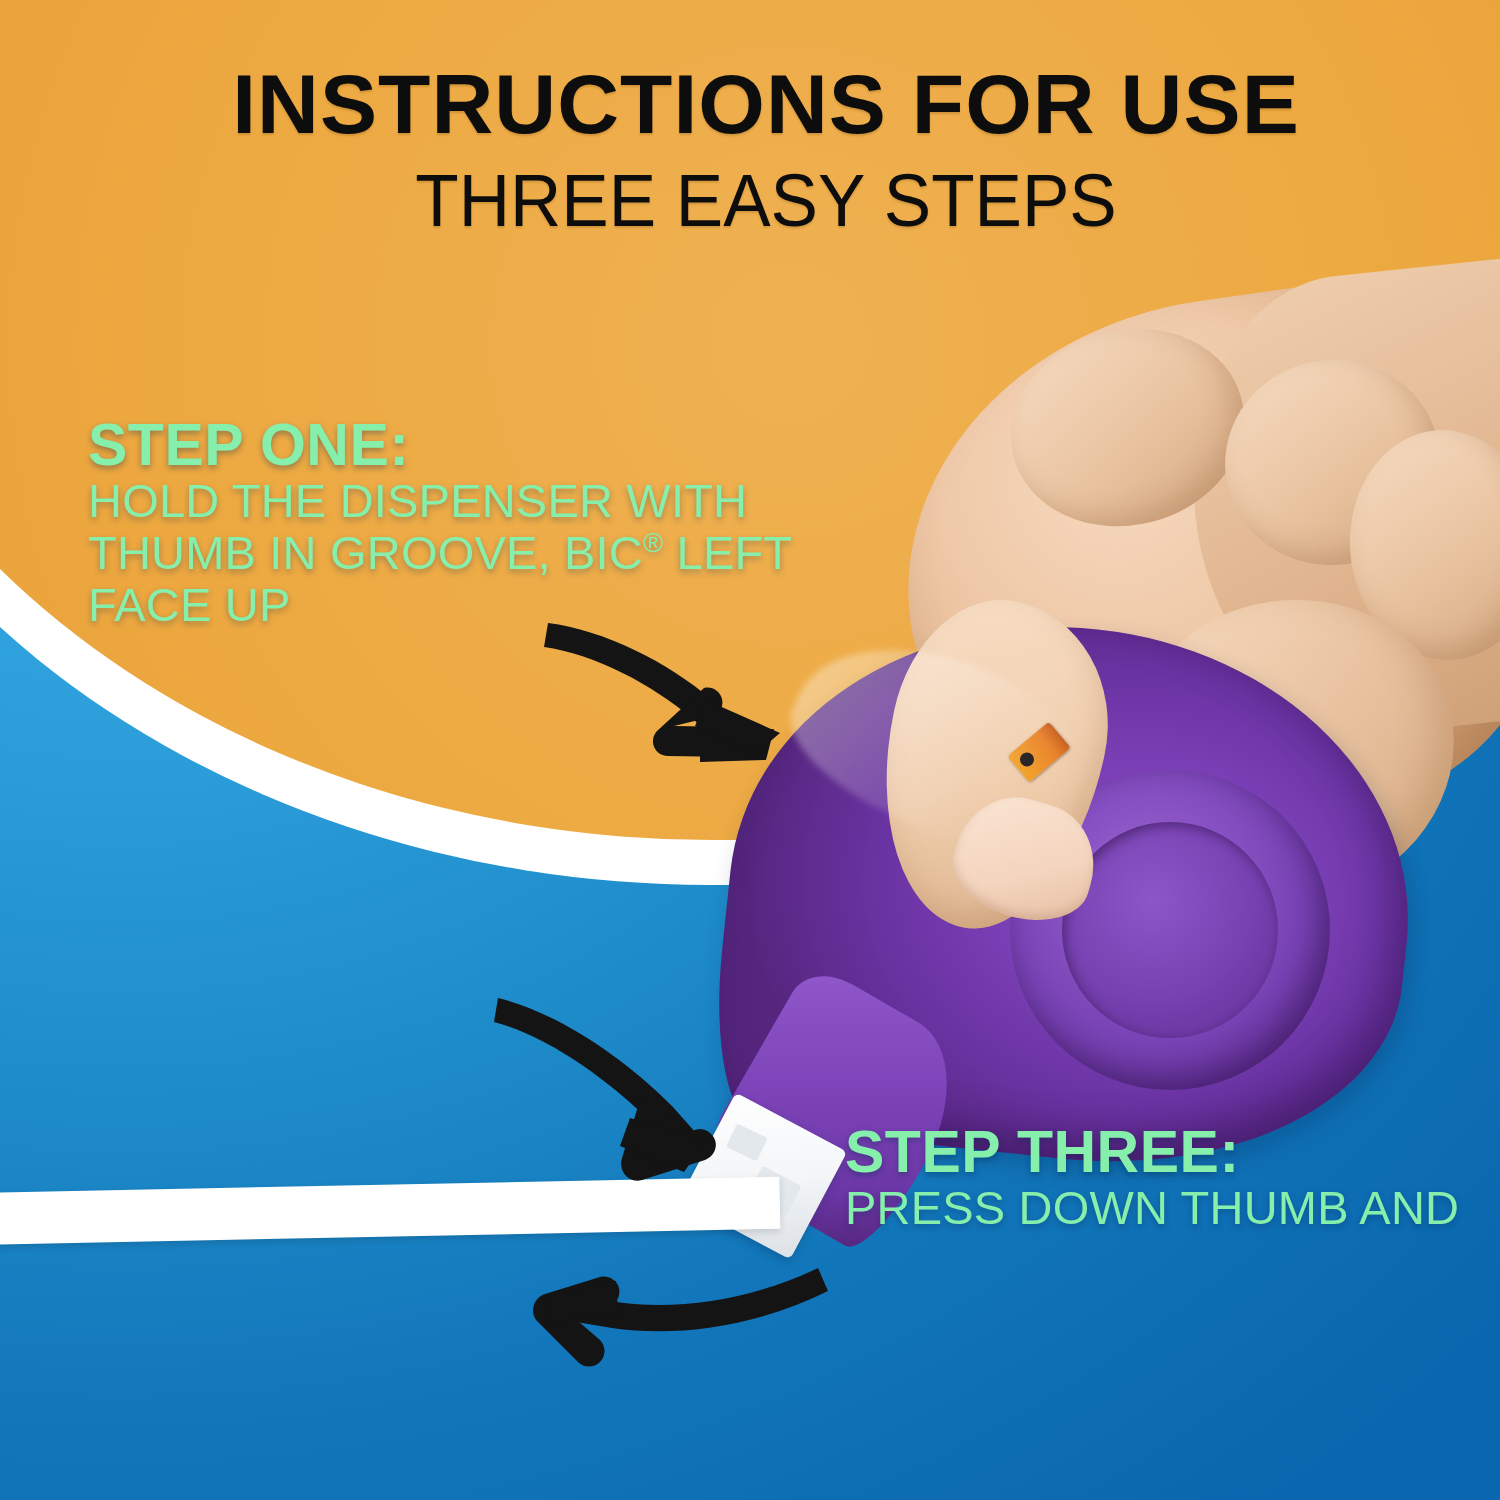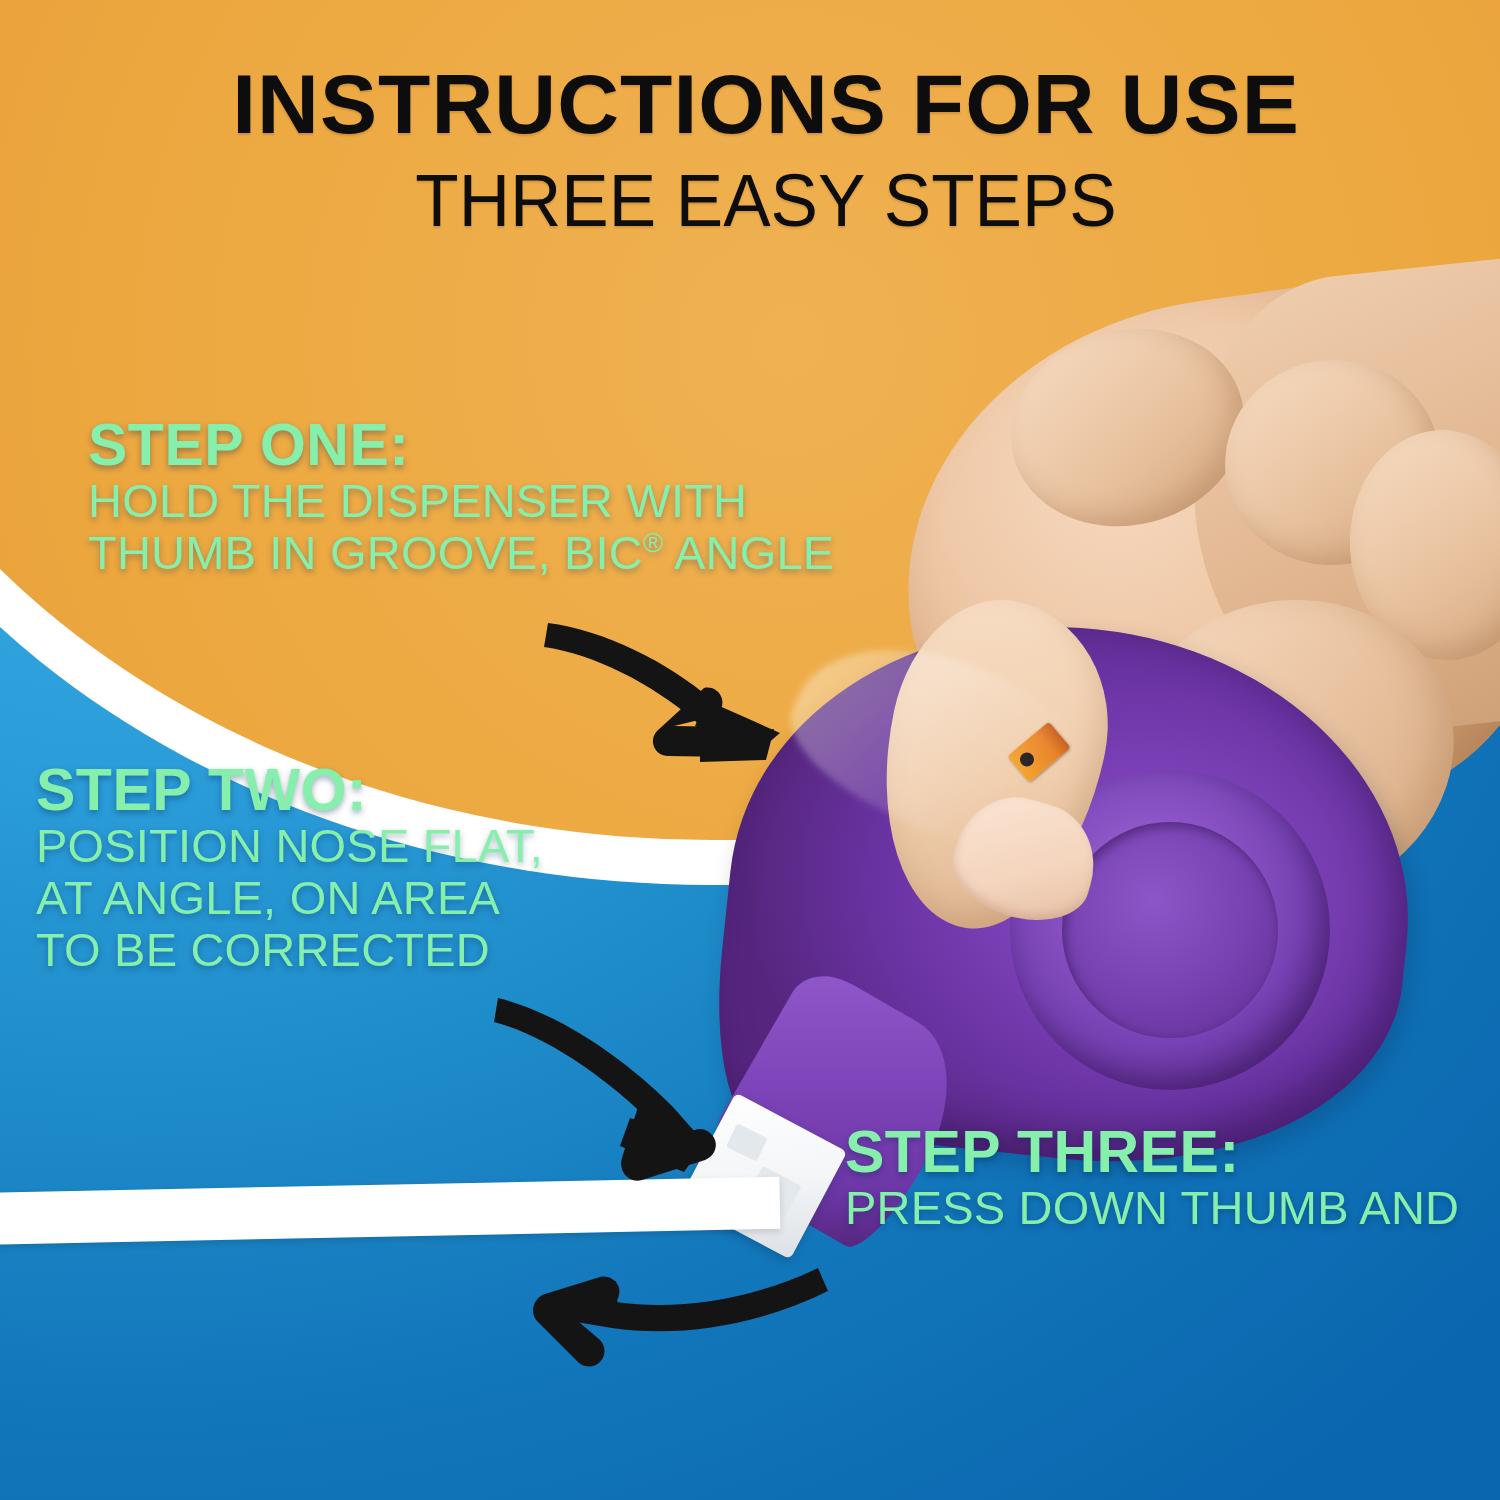--- a/index.html
+++ b/index.html
@@ -350,32 +350,25 @@
                L572,1316 L600,1340 C606,1346 606,1356 600,1362 C594,1368 584,1368 578,1362
                L538,1322 C529,1313 533,1298 545,1294 Z"></path>
       <path d="M548,1296 L616,1281 L618,1312 L552,1322 Z"></path>
     </g>
   </svg>
 
   <div class="step" id="step-one">
     <div class="step-head">STEP ONE:</div>
     <div class="step-body">
       <span>HOLD THE DISPENSER WITH</span><br>
-      <span>THUMB IN GROOVE, BIC</span><span class="reg">®</span><span> ANGLE</span><br>
+      <span>THUMB IN GROOVE, BIC</span><span class="reg">®</span><span> LEFT</span><br>
+      <span>FACE UP</span>
     </div>
   </div>
 
-  <div class="step" id="step-two">
-    <div class="step-head">STEP TWO:</div>
-    <div class="step-body">
-      <span>POSITION NOSE FLAT,</span><br>
-      <span>AT ANGLE, ON AREA</span><br>
-      <span>TO BE CORRECTED</span>
-    </div>
-  </div>
 
   <div class="step" id="step-three">
     <div class="step-head">STEP THREE:</div>
     <div class="step-body">
       <span>PRESS DOWN THUMB AND</span><br>
       <br>
       <br>
     </div>
   </div>
 

